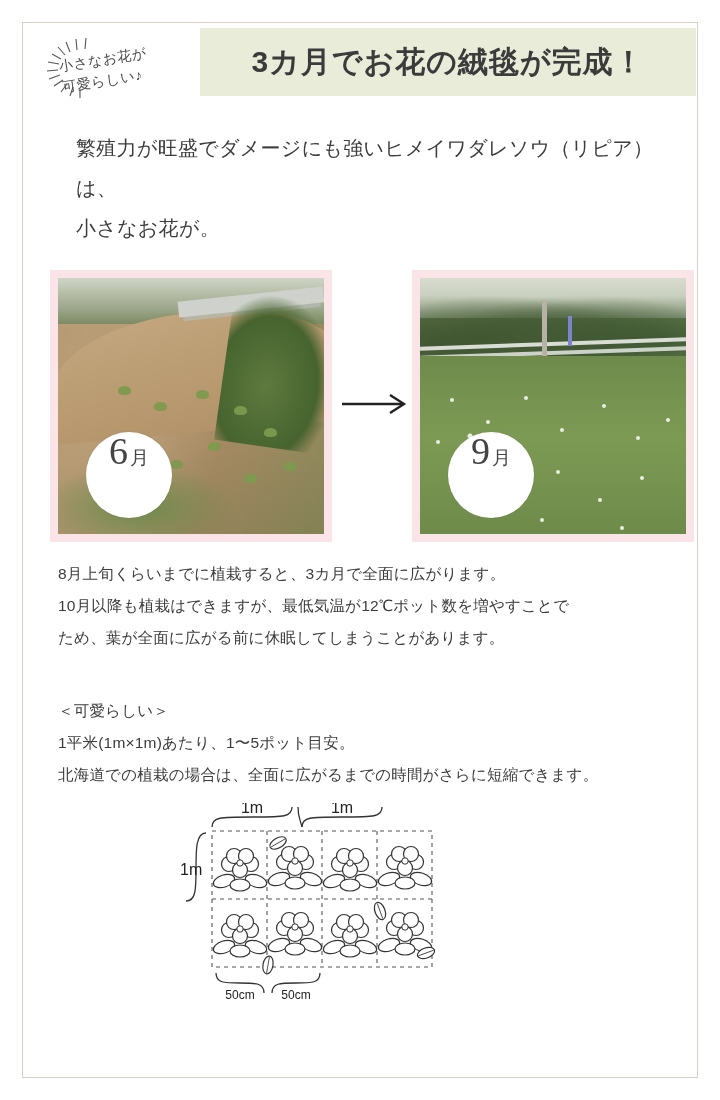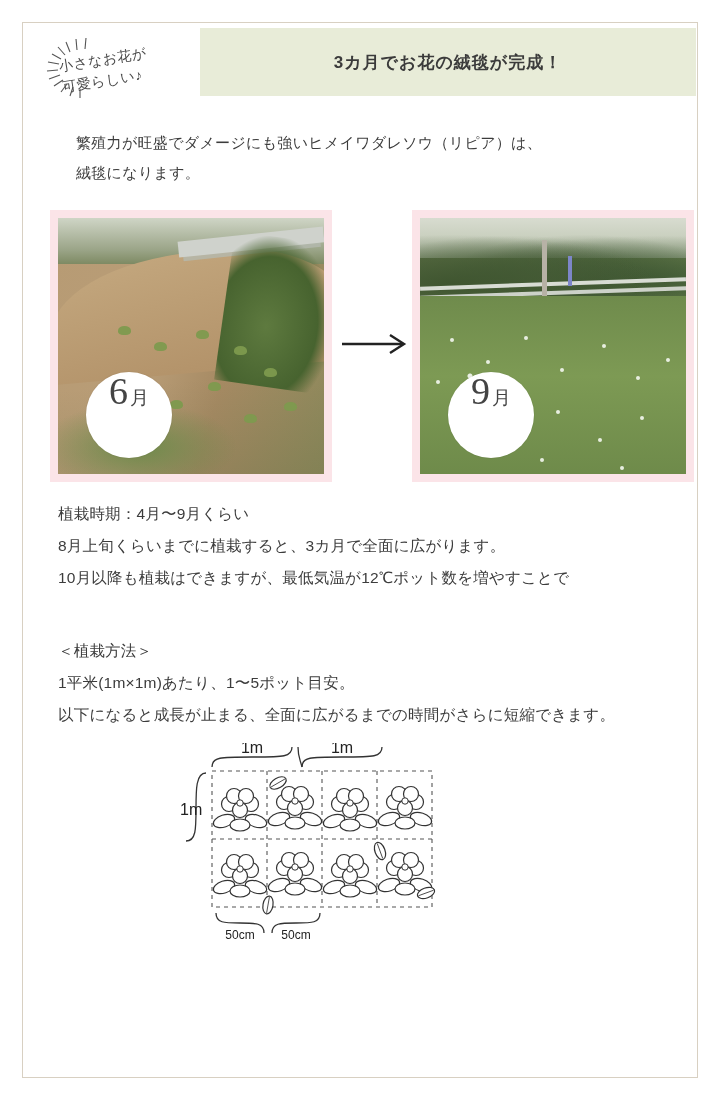--- a/index.html
+++ b/index.html
@@ -66,30 +66,30 @@
     left: 176px;
     top: 0;
     right: 0;
     height: 68px;
     background: #e8ecd8;
     display: flex;
     align-items: center;
     justify-content: center;
   }
   .title-bar .title {
-    font-size: 17px;
+    font-size: 30px;
     font-weight: bold;
     color: #3b3b3b;
     letter-spacing: 1px;
   }
 
   
   .lead {
     margin: 26px 34px 0 52px;
-    font-size: 15px;
+    font-size: 20px;
     line-height: 2.0;
     color: #3c3c3c;
     letter-spacing: 0.3px;
   }
 
   
   .compare {
     position: relative;
     margin: 22px 20px 0 26px;
     height: 272px;
@@ -288,21 +288,21 @@
         <div>可愛らしい♪</div>
       </div>
     </div>
     <div class="title-bar">
       <div class="title">3カ月でお花の絨毯が完成！</div>
     </div>
   </div>
 
   <div class="lead">
     <div>繁殖力が旺盛でダメージにも強いヒメイワダレソウ（リピア）は、</div>
-    <div>絨毯になります。</div>
+    <div>小さなお花が。</div>
   </div>
 
   <div class="compare">
 
     <div class="photo-frame left">
       <div class="photo photo-june">
         <div class="sky"></div>
         <div class="slope"></div>
         <div class="rail"></div>
         <div class="grass-r"></div>
@@ -358,31 +358,31 @@
 
     <div class="arrow">
       <svg width="70" height="24" viewBox="0 0 70 24" aria-hidden="true">
         <line x1="0" y1="12" x2="60" y2="12" stroke="#222222" stroke-width="2.4"></line>
         <polyline points="48,3 62,12 48,21" fill="none" stroke="#222222" stroke-width="2.4"></polyline>
       </svg>
     </div>
   </div>
 
   <div class="body-text">
-    <p>植栽時期：4月〜9月くらい</p>
     <p>8月上旬くらいまでに植栽すると、3カ月で全面に広がります。</p>
     <p>10月以降も植栽はできますが、最低気温が12℃ポット数を増やすことで</p>
+    <p>ため、葉が全面に広がる前に休眠してしまうことがあります。</p>
   </div>
 
   <div class="spacer"></div>
 
   <div class="body-text">
-    <p>＜植栽方法＞</p>
+    <p>＜可愛らしい＞</p>
     <p>1平米(1m×1m)あたり、1〜5ポット目安。</p>
-    <p>以下になると成長が止まる、全面に広がるまでの時間がさらに短縮できます。</p>
+    <p>北海道での植栽の場合は、全面に広がるまでの時間がさらに短縮できます。</p>
   </div>
 
   <div class="diagram">
     <svg width="360" height="200" viewBox="0 0 360 200" aria-hidden="true">
       <defs>
         <g id="lippia-flower">
 
           <ellipse cx="-16" cy="12" rx="11" ry="6" fill="#ffffff" stroke="#333" stroke-width="1.2" transform="rotate(-18 -16 12)"></ellipse>
           <ellipse cx="16" cy="12" rx="11" ry="6" fill="#ffffff" stroke="#333" stroke-width="1.2" transform="rotate(18 16 12)"></ellipse>
           <ellipse cx="0" cy="16" rx="10" ry="6" fill="#ffffff" stroke="#333" stroke-width="1.2"></ellipse>

